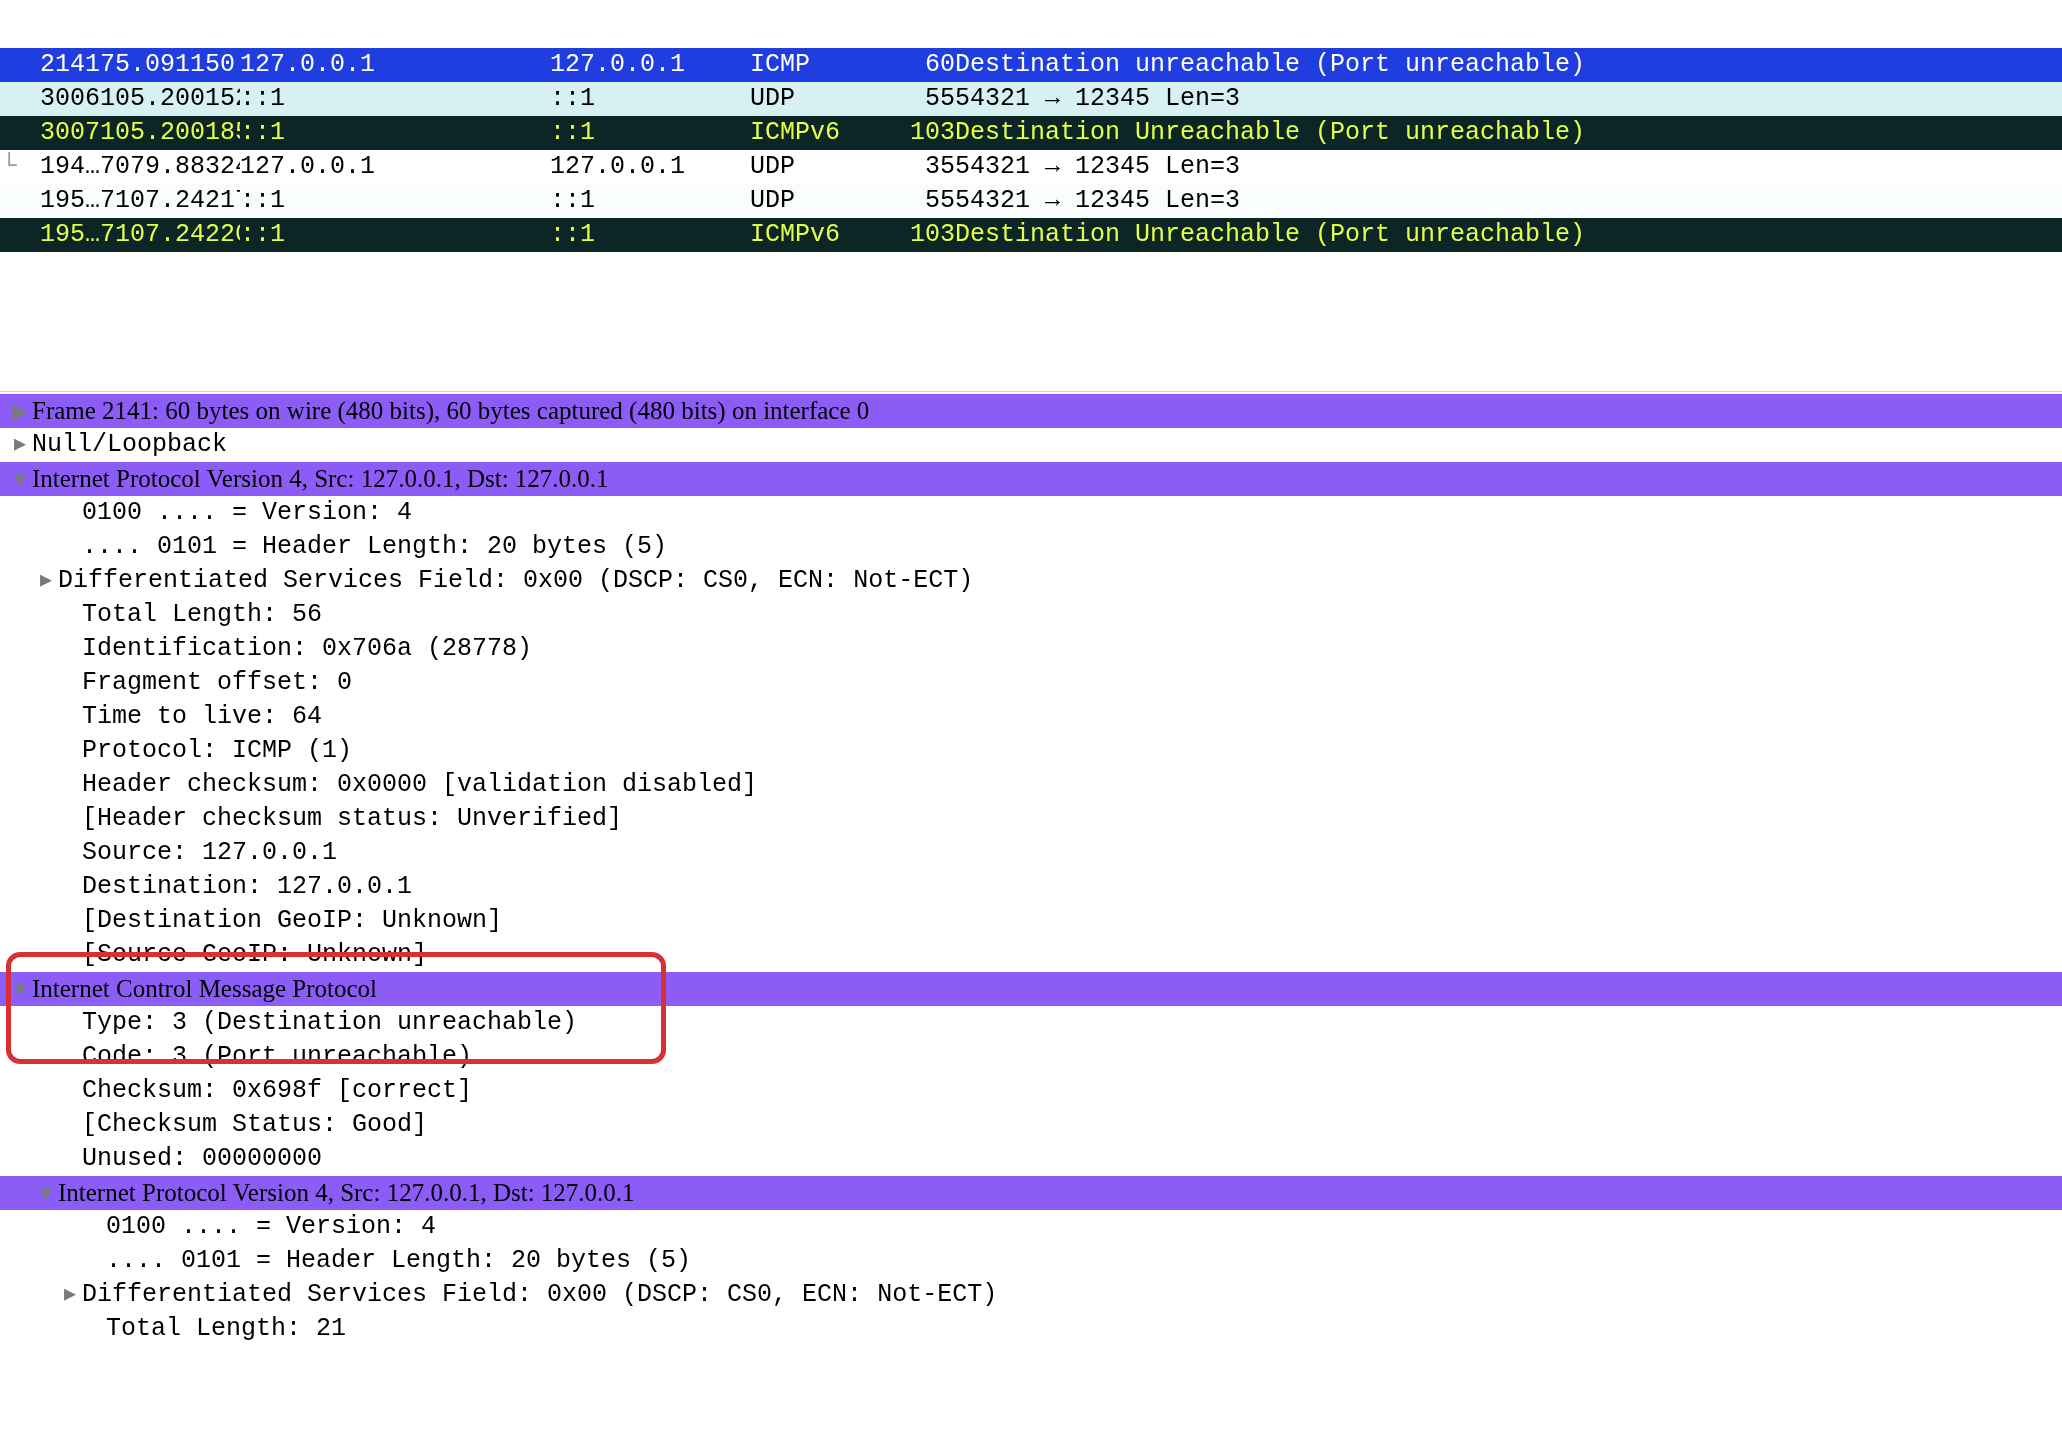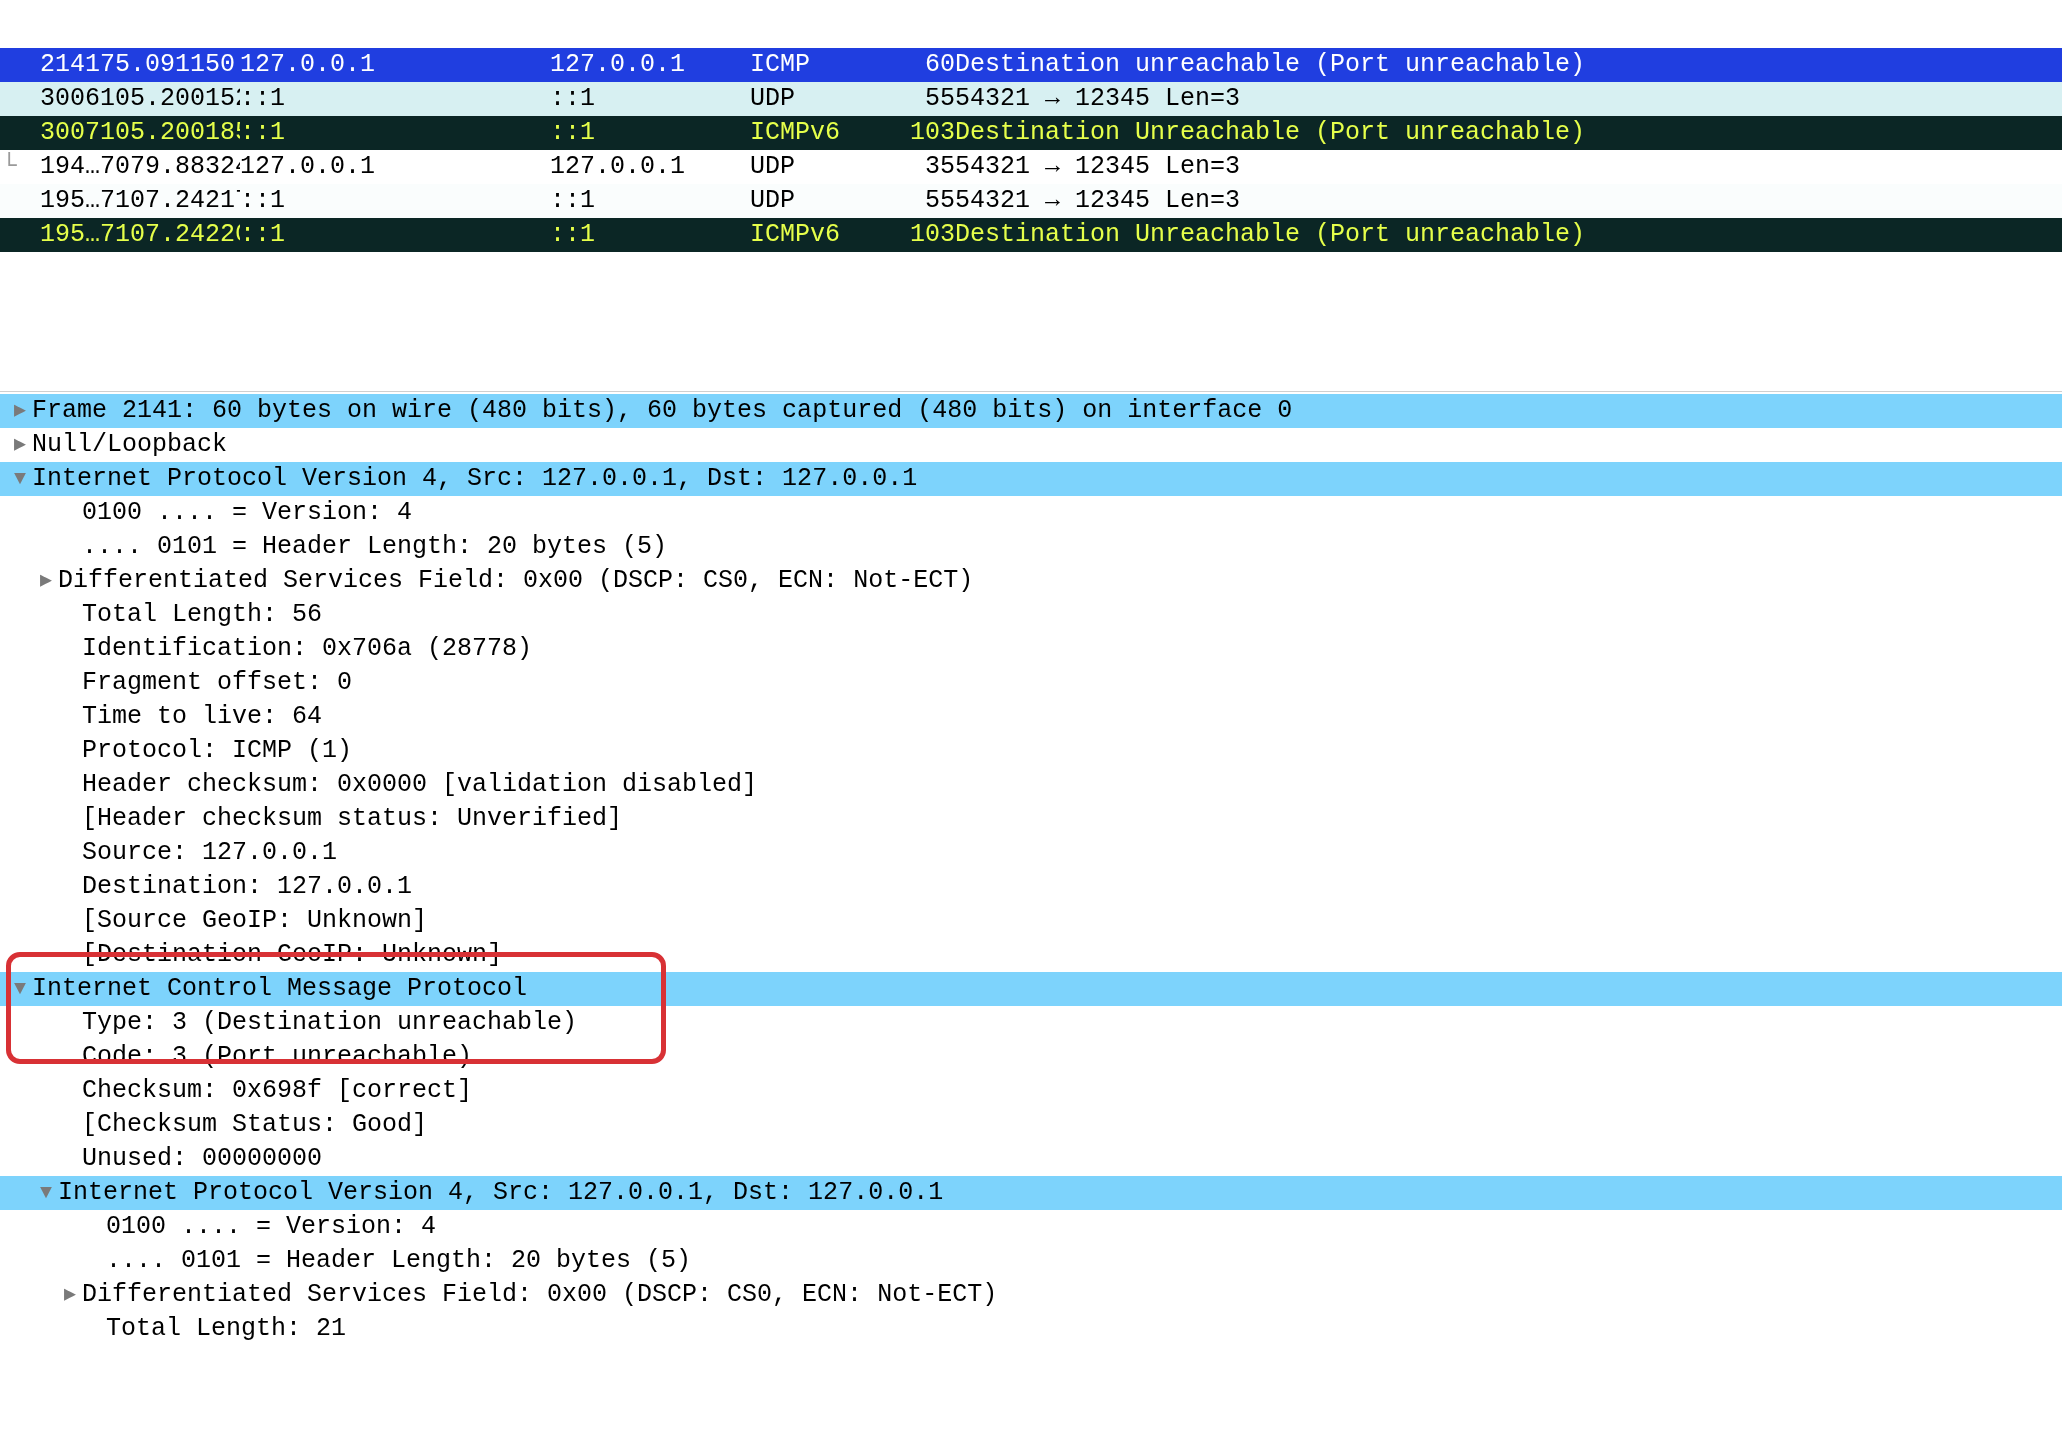--- a/index.html
+++ b/index.html
@@ -71,21 +71,21 @@
   }
   .tri.open::before  { content: "▼"; }
   .tri.closed::before{ content: "▶"; }
 
   .ind0 .indent { width: 8px; }
   .ind1 .indent { width: 34px; }
   .ind2 .indent { width: 58px; }
   .ind3 .indent { width: 82px; }
   .indent { display:inline-block; height:1px; }
 
-  .hdr { background: #7dd3fc; }
+  .hdr { background: #8b5cf6; font-family: Liberation Serif, serif; }
 
   
   .redbox {
     position: absolute;
     left: 6px;
     top: 999px;
     width: 660px;
     height: 112px;
     border: 5px solid #d83135;
     border-radius: 14px;
@@ -251,26 +251,26 @@
       <span>Source: 127.0.0.1</span>
     </div>
     <div class="detail-row ind2">
       <span class="indent"></span>
       <span class="tri "></span>
       <span>Destination: 127.0.0.1</span>
     </div>
     <div class="detail-row ind2">
       <span class="indent"></span>
       <span class="tri "></span>
+      <span>[Destination GeoIP: Unknown]</span>
+    </div>
+    <div class="detail-row ind2">
+      <span class="indent"></span>
+      <span class="tri "></span>
       <span>[Source GeoIP: Unknown]</span>
-    </div>
-    <div class="detail-row ind2">
-      <span class="indent"></span>
-      <span class="tri "></span>
-      <span>[Destination GeoIP: Unknown]</span>
     </div>
     <div class="detail-row ind0 hdr">
       <span class="indent"></span>
       <span class="tri open"></span>
       <span>Internet Control Message Protocol</span>
     </div>
     <div class="detail-row ind2">
       <span class="indent"></span>
       <span class="tri "></span>
       <span>Type: 3 (Destination unreachable)</span>

